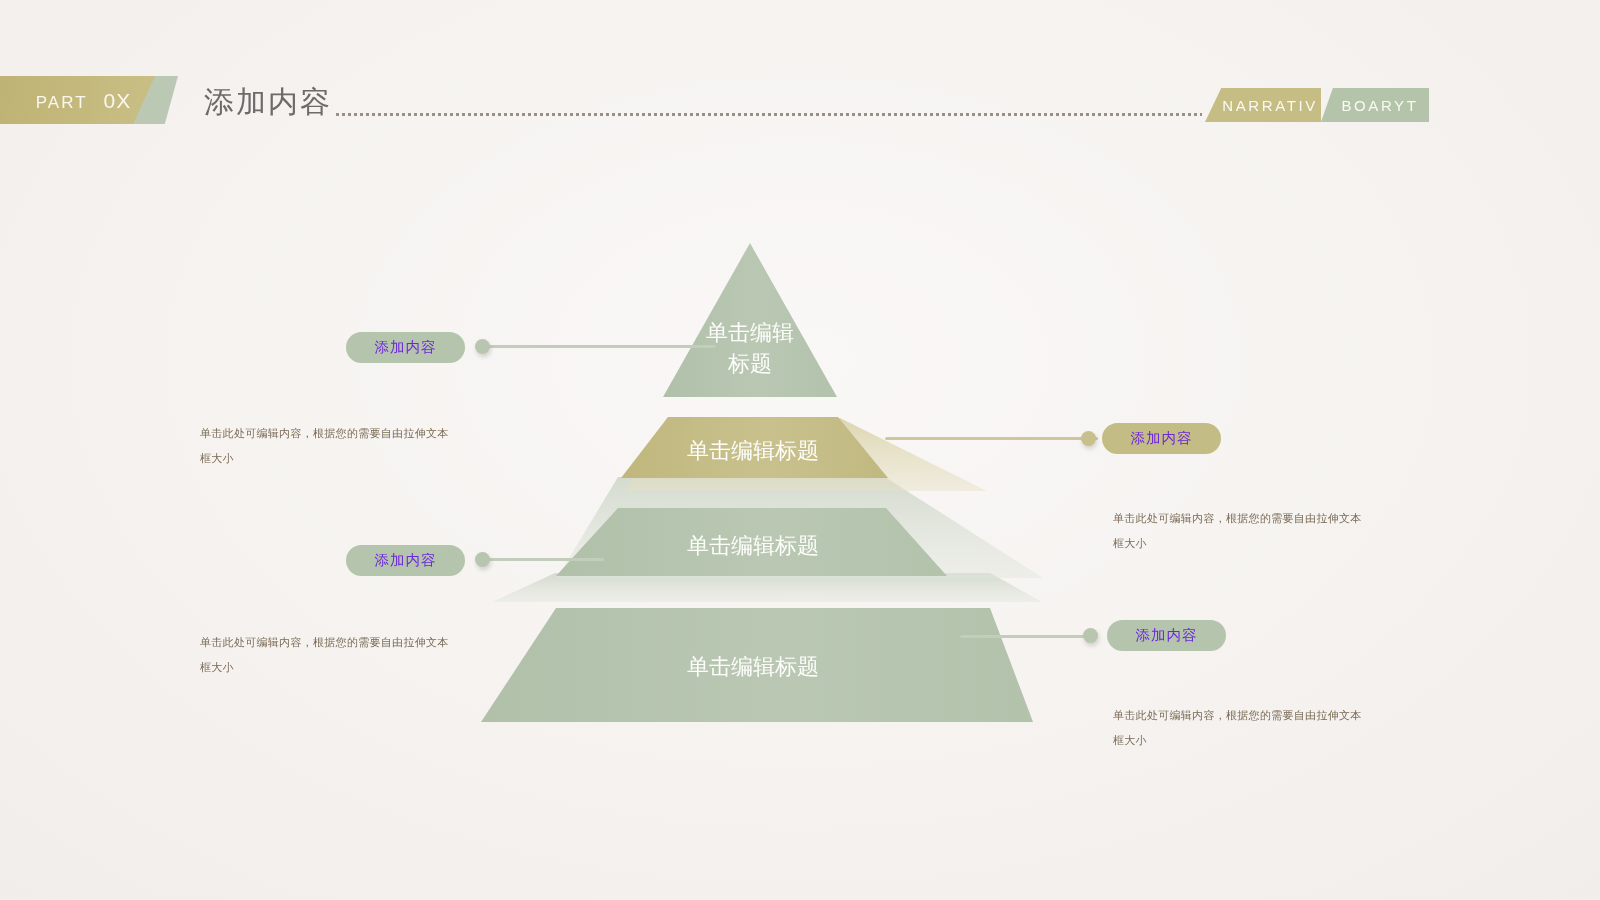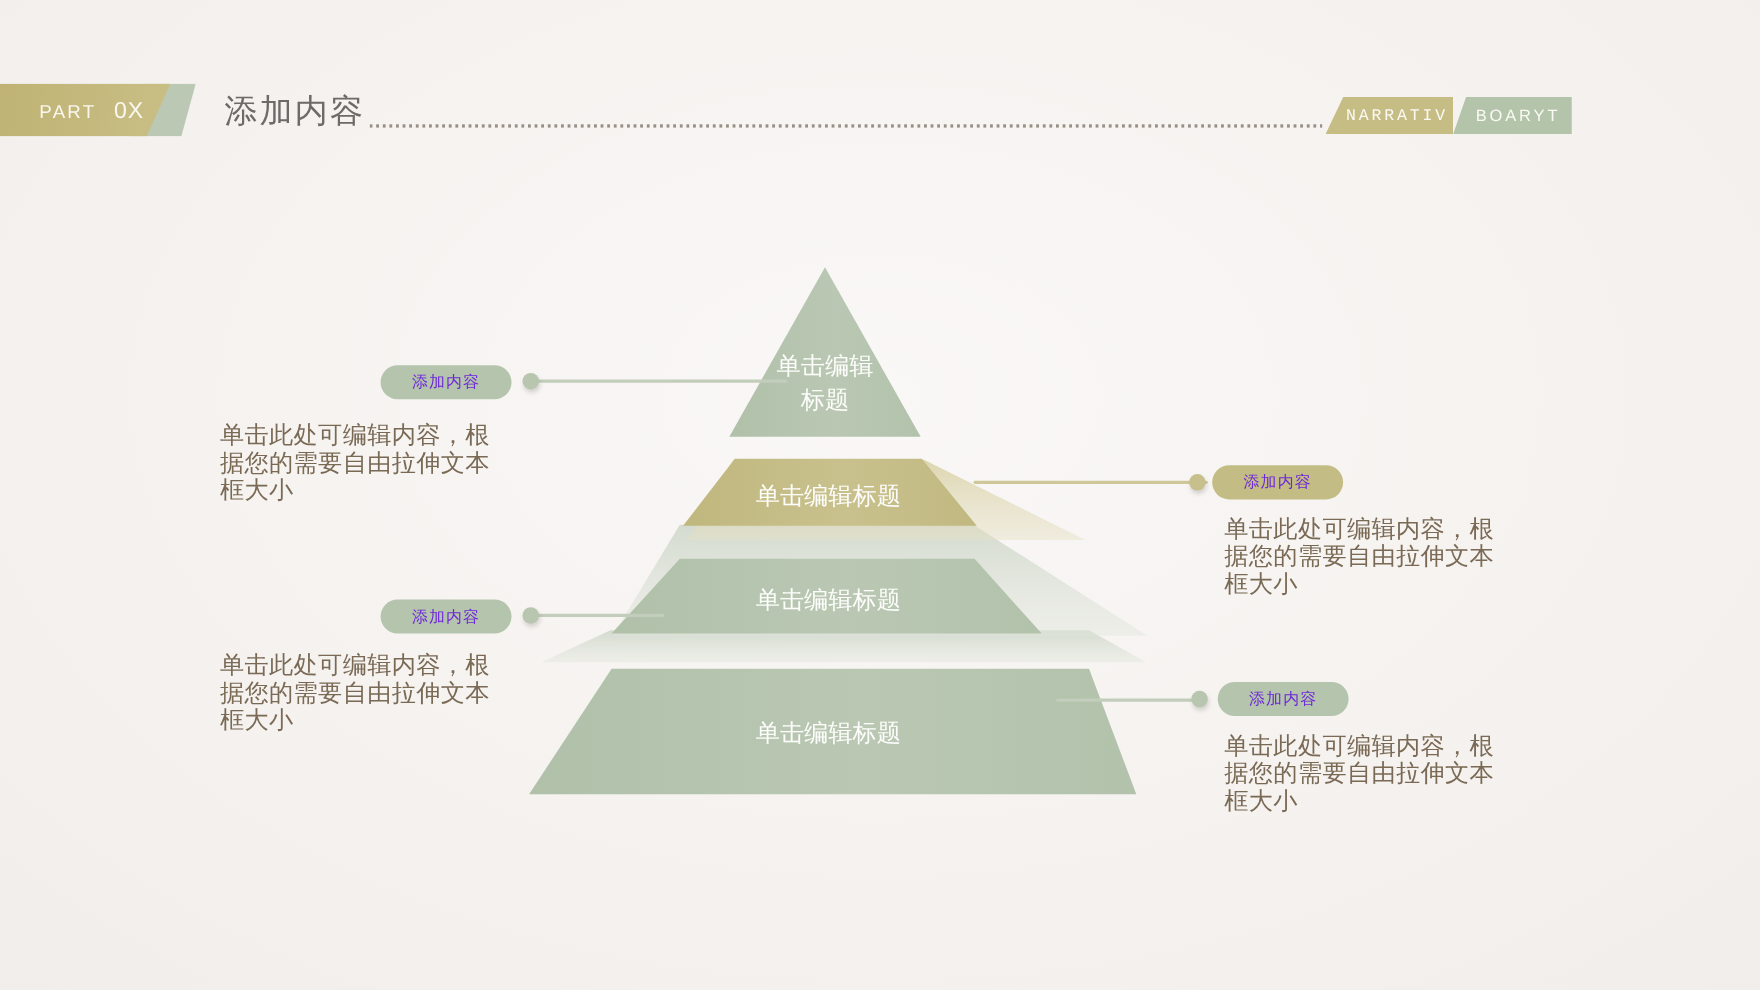--- a/index.html
+++ b/index.html
@@ -56,21 +56,21 @@
     color:#fbf9f3;font-size:15px;letter-spacing:2.6px;white-space:nowrap;
   }
   .tag-left{
     left:1205px;width:116px;background:#c6bd84;
     clip-path:polygon(14% 0, 100% 0, 100% 100%, 0 100%);
   }
   .tag-right{
     left:1321px;width:108px;background:#b4c4ab;
     clip-path:polygon(11% 0, 100% 0, 100% 100%, 0 100%);
   }
-  .tag-left span{transform:translateX(7px);font-family:Liberation Mono, monospace;}
+  .tag-left span{transform:translateX(7px);}
   .tag-right span{transform:translateX(5px);}
 
   
   #pyramid{position:absolute;left:0;top:0;width:1600px;height:900px;z-index:1;}
 
   
   .conn-line{position:absolute;height:3px;background:#c2cdbb;border-radius:2px;z-index:4;}
   .conn-line.gold{background:#cfc79a;}
   .conn-dot{
     position:absolute;width:15px;height:15px;border-radius:50%;
@@ -85,22 +85,23 @@
     display:flex;align-items:center;justify-content:center;
     z-index:6;
   }
   .pill-text{color:#6d28d9;font-size:14.5px;letter-spacing:1px;white-space:nowrap;}
   .pill.green{background:#b5c4ad;}
   .pill.gold{background:#c4bc85;}
 
   
   .body-text{
     position:absolute;z-index:6;
-    color:#7a6a55;font-size:22px;line-height:25px;
+    color:#7a6a55;font-size:11px;line-height:25px;
     letter-spacing:0.3px;
+    margin-top:38px;
   }
 
   
   .watermark{
     position:absolute;left:8px;top:420px;z-index:7;
     color:#d9d2cc;font-size:25px;letter-spacing:1.5px;
     white-space:nowrap;font-family:"DejaVu Sans",sans-serif;
   }
 </style>
 </head>

